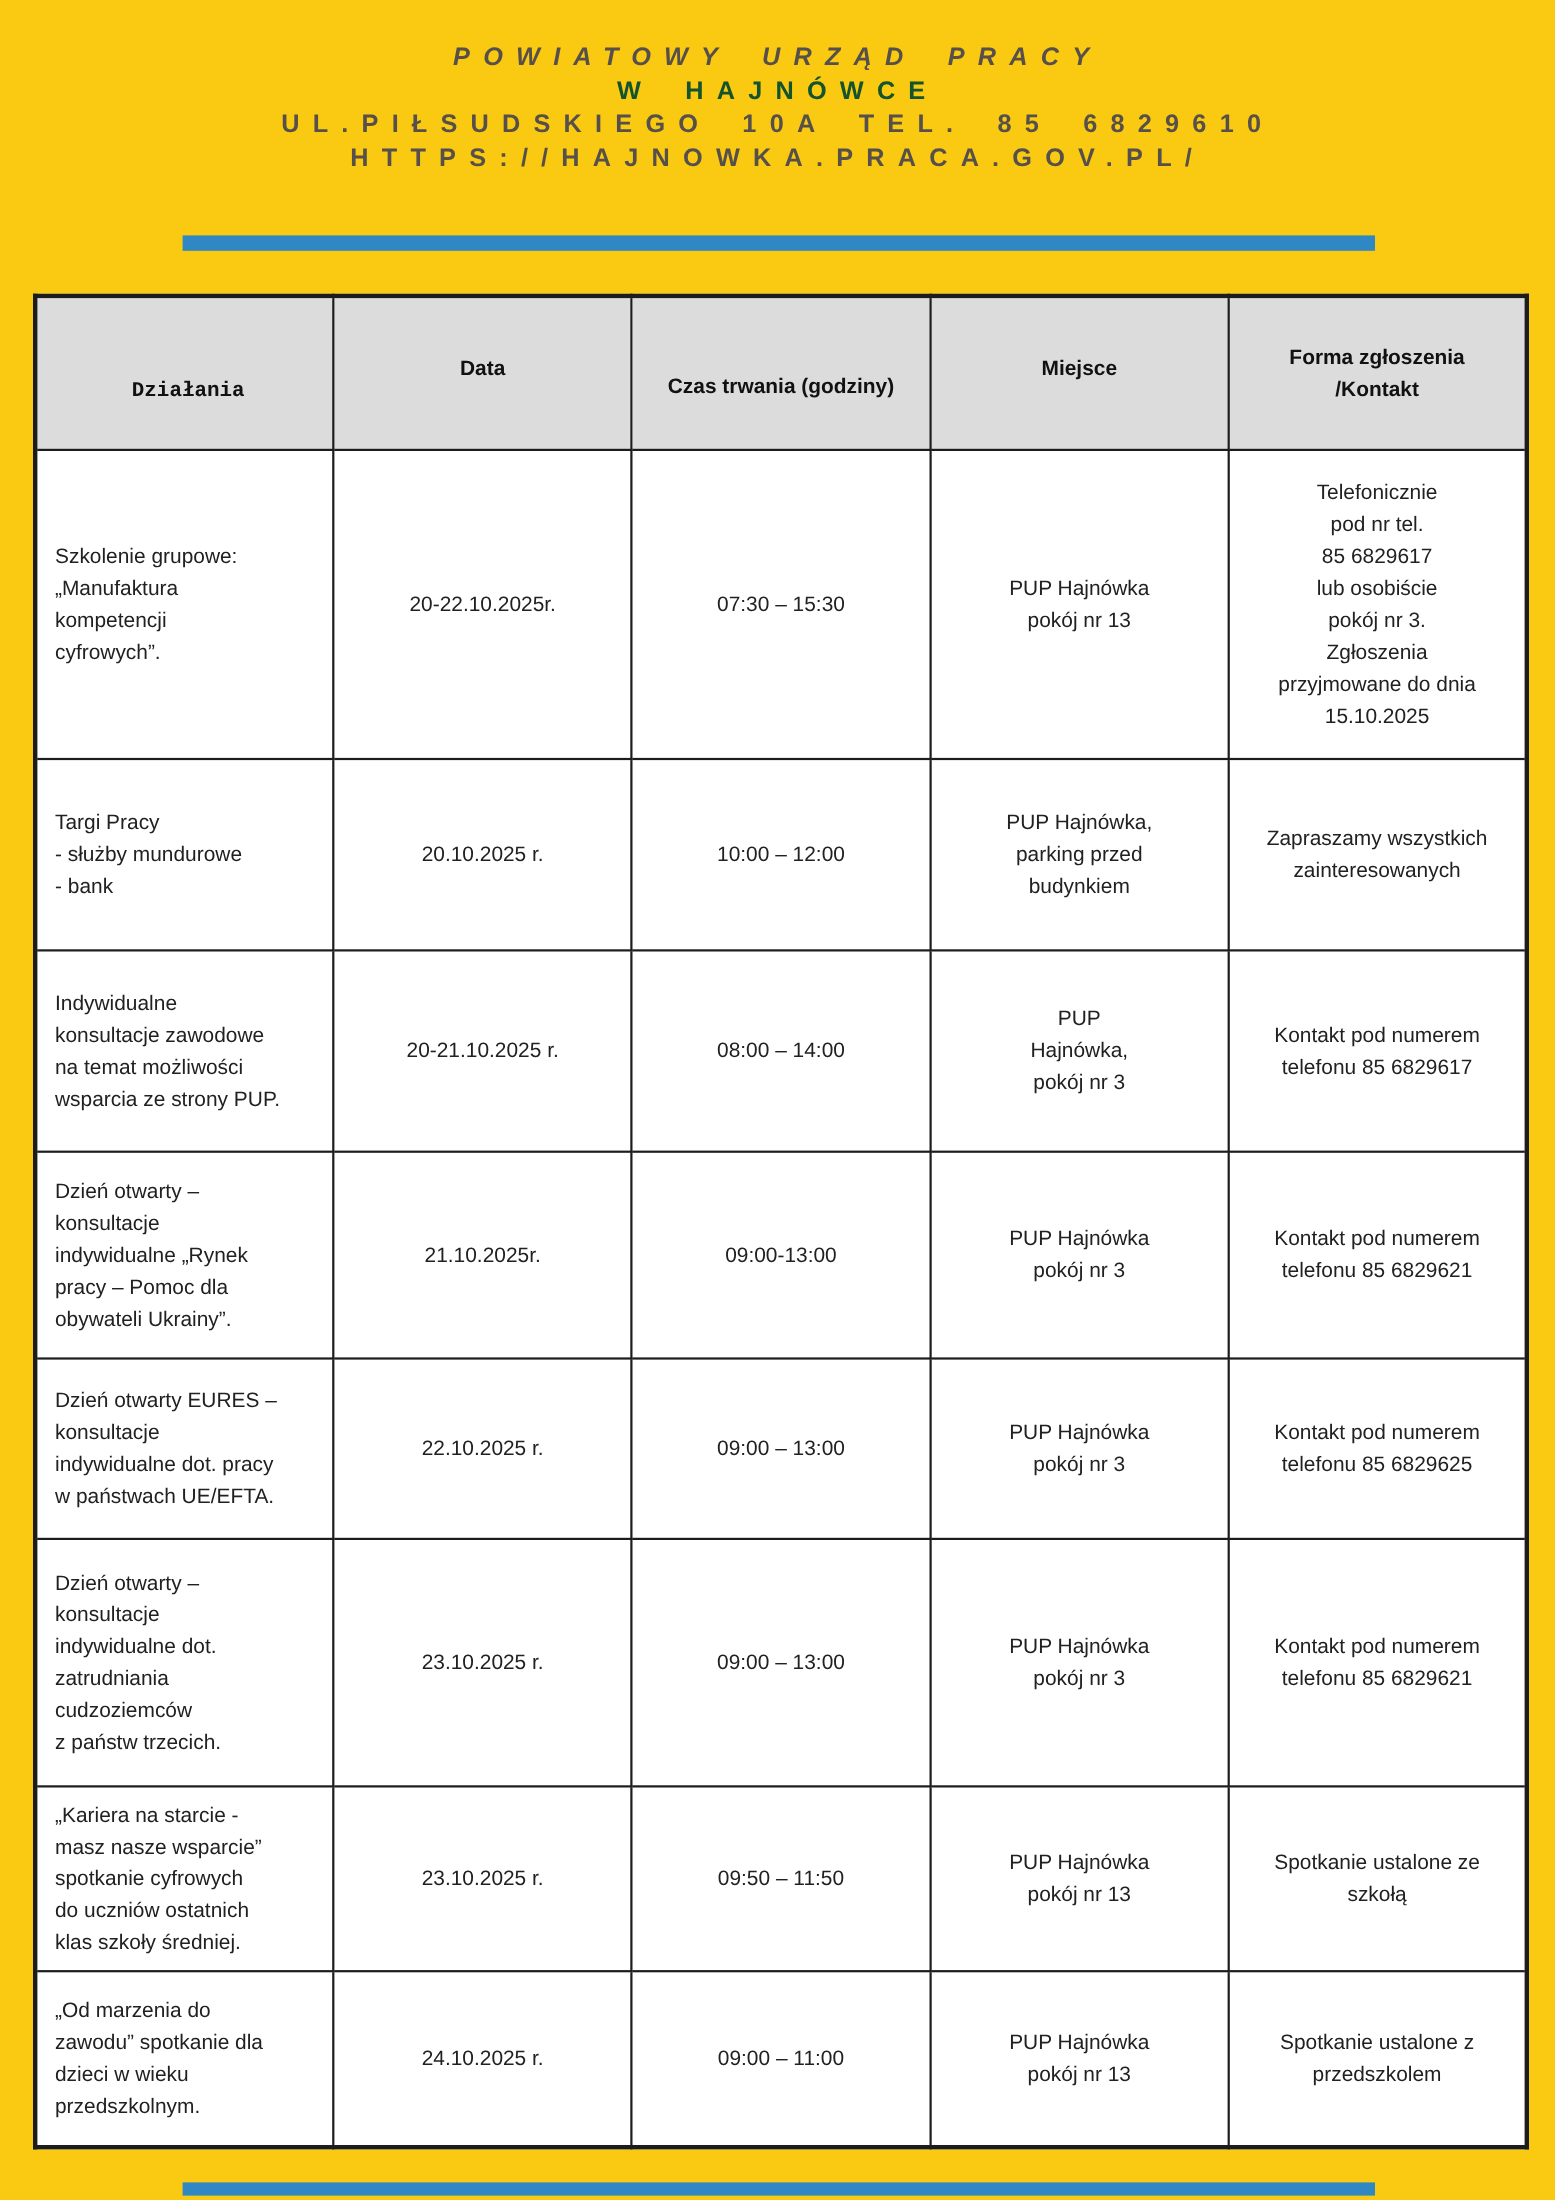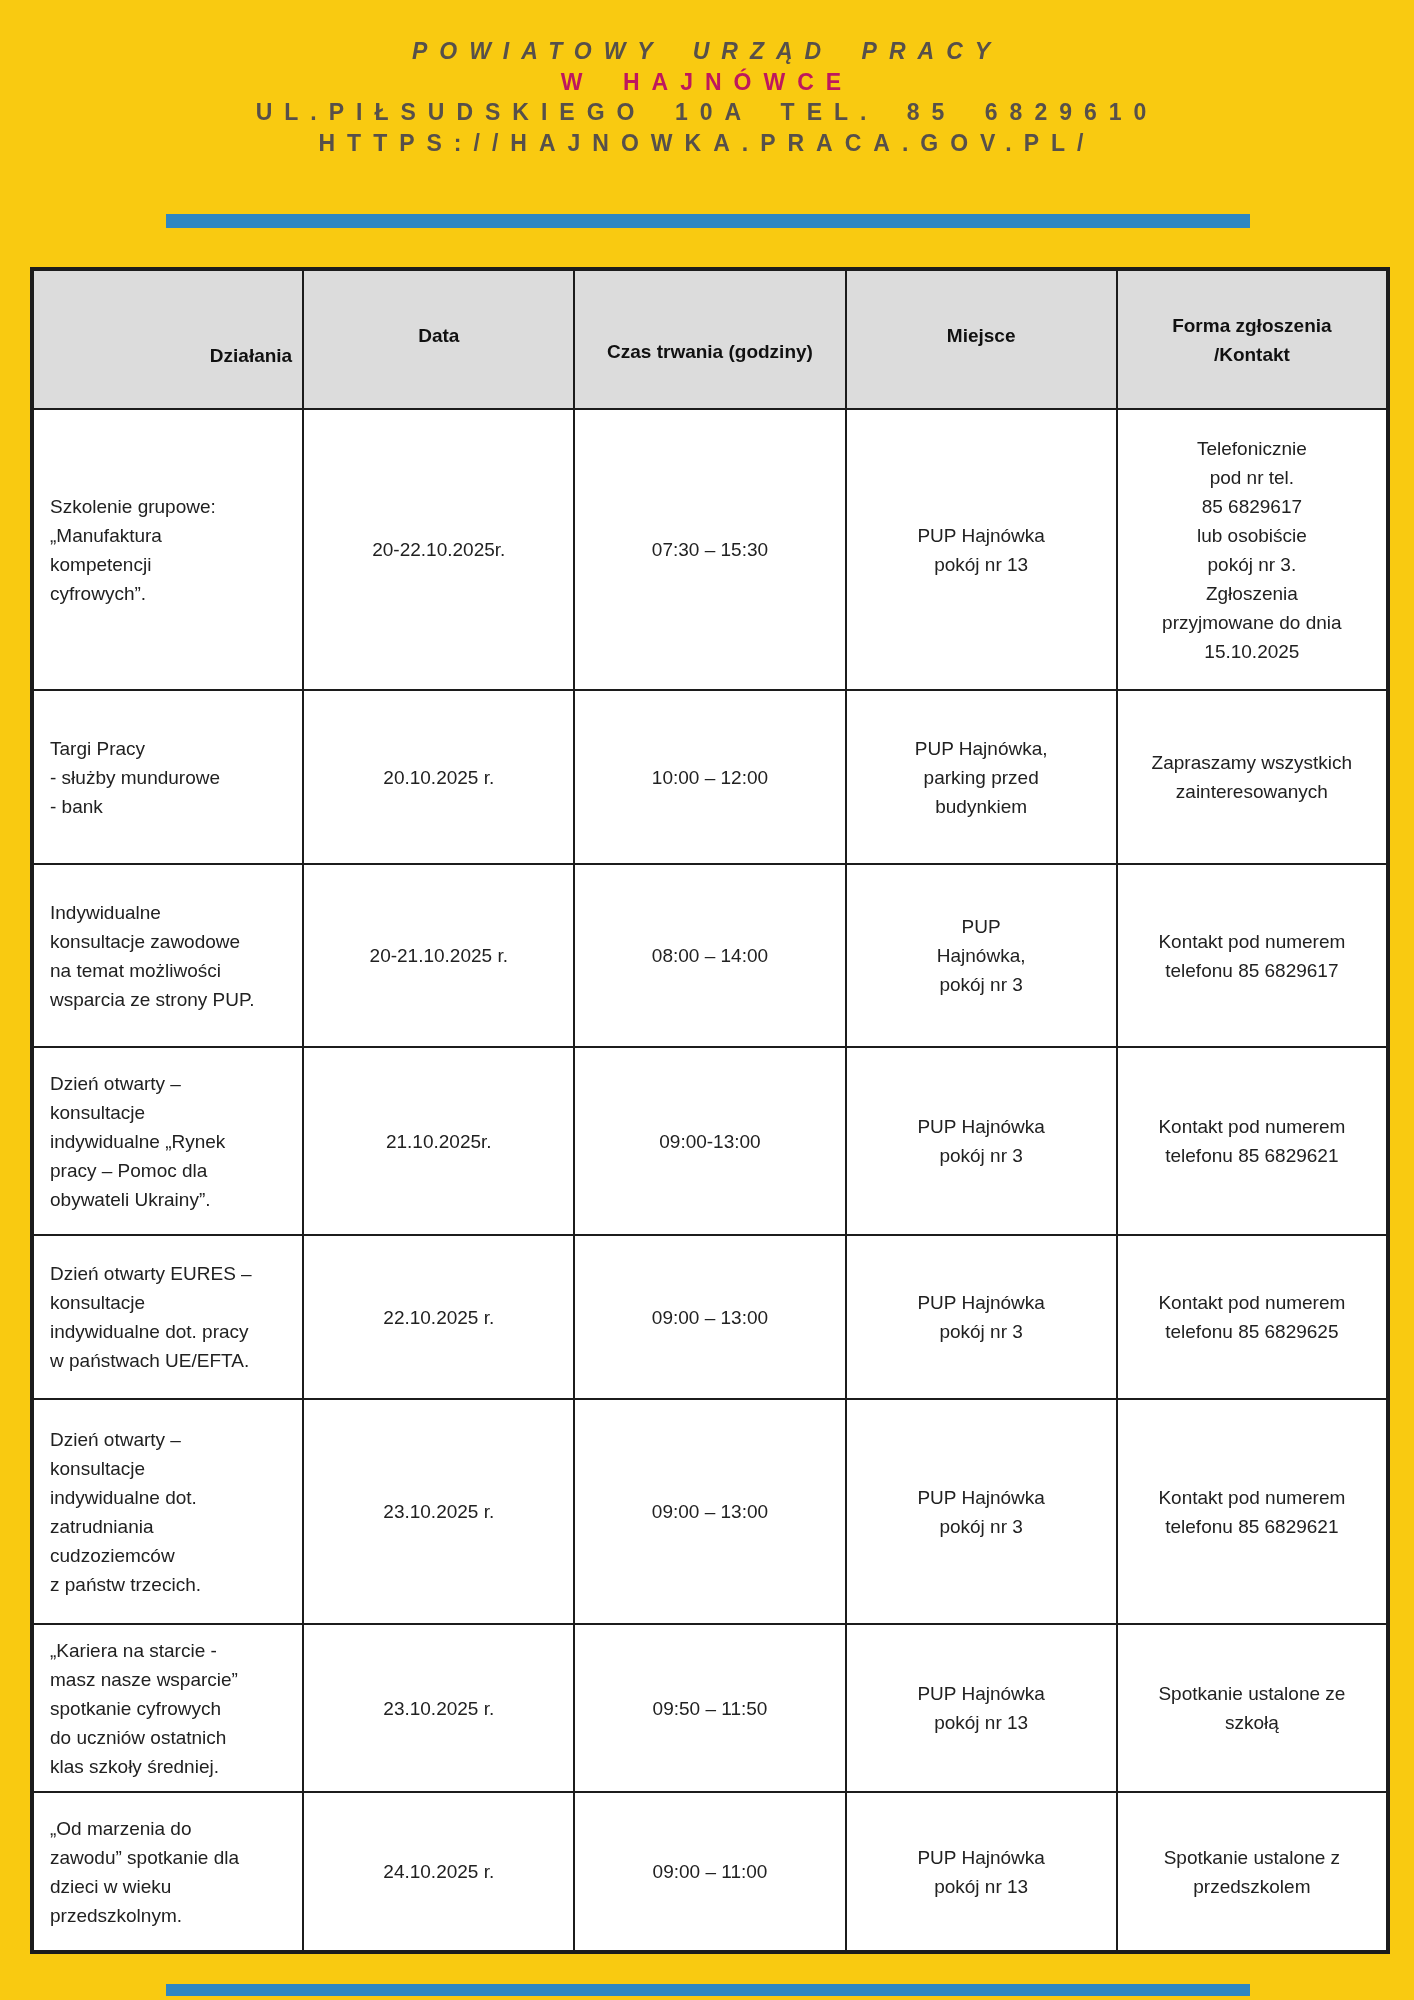--- a/index.html
+++ b/index.html
@@ -52,41 +52,41 @@
     padding: 6px 10px;
     line-height: 29px;
     overflow: hidden;
   }
   .schedule thead th {
     background: #DCDCDC;
     font-weight: 700;
     color: #111111;
   }
   .schedule thead tr { height: 140px; }
-  th.col-dzialania { text-align: right; padding-left: 16px; vertical-align: bottom; padding-bottom: 38px; }
+  th.col-dzialania { text-align: center; padding-left: 16px; vertical-align: bottom; padding-bottom: 38px; font-family: Liberation Mono, monospace; }
   th.col-czas { padding-top: 30px; }
   th.col-data, th.col-miejsce { padding-bottom: 14px; }
   td.activity { text-align: left; padding-left: 16px; padding-right: 12px; }
   tbody tr:nth-child(1) { height: 281px; }
   tbody tr:nth-child(2) { height: 174px; }
   tbody tr:nth-child(3) { height: 183px; }
   tbody tr:nth-child(4) { height: 188px; }
   tbody tr:nth-child(5) { height: 164px; }
   tbody tr:nth-child(6) { height: 225px; }
   tbody tr:nth-child(7) { height: 168px; }
   tbody tr:nth-child(8) { height: 160px; }
 </style>
 </head>
 <body>
 
 <div class="poster" style="background: rgb(249, 202, 17);">
 
   <div class="masthead">
     <div class="m-line" style="color: rgb(87, 80, 74); font-style: italic;">POWIATOWY URZĄD PRACY</div>
-    <div class="m-line" style="color: #be185d;">W HAJNÓWCE</div>
+    <div class="m-line" style="color: #14532d;">W HAJNÓWCE</div>
     <div class="m-line" style="color: rgb(87, 80, 74);">UL.PIŁSUDSKIEGO 10A TEL. 85 6829610</div>
     <div class="m-line" style="color: rgb(87, 80, 74);">HTTPS://HAJNOWKA.PRACA.GOV.PL/</div>
   </div>
 
   <div class="divider top" style="background: rgb(47, 135, 195);"></div>
 
   <table class="schedule">
     <colgroup>
       <col style="width:20%">
         <col style="width:20%">

